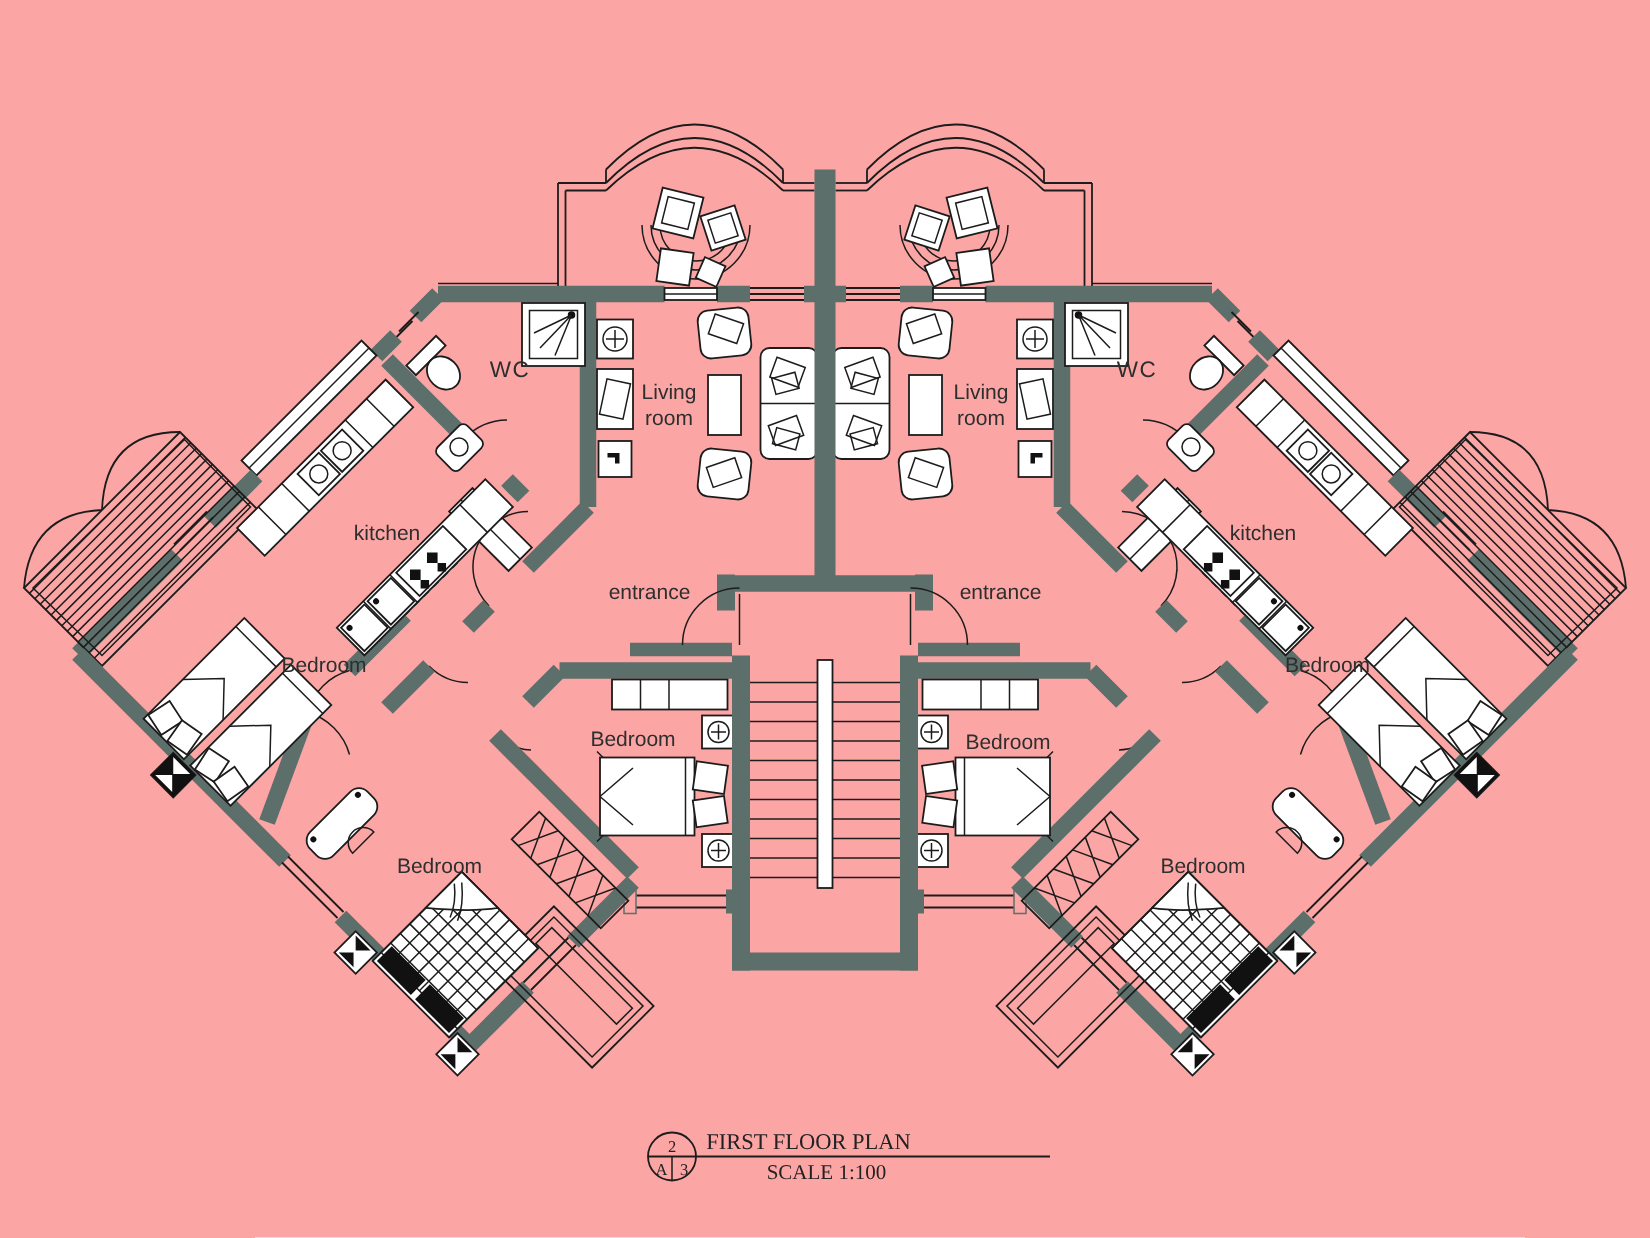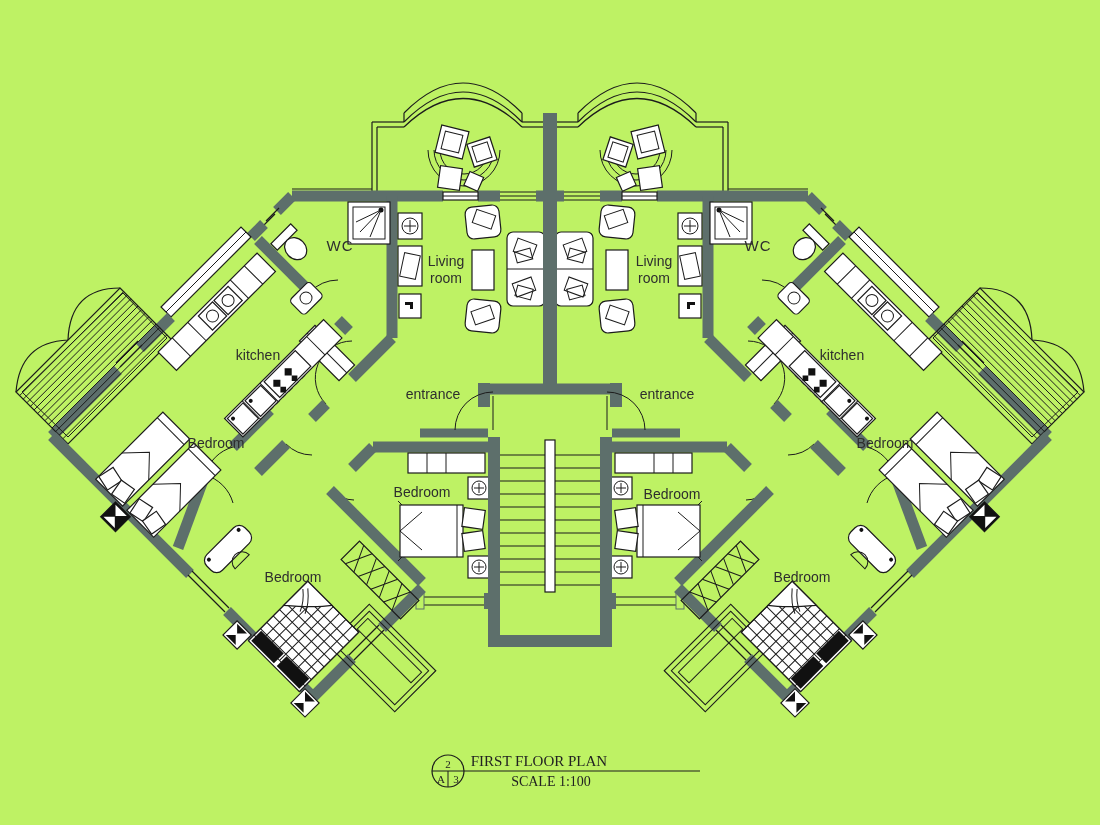--- a/index.html
+++ b/index.html
@@ -1,16 +1,16 @@
 <!DOCTYPE html>
 <html><head>
 <meta charset="utf-8">
 <style>
   html,body{margin:0;padding:0;background:#ffffff;}
-  .page{width:1100px;height:825px;position:relative;background:#bef264;overflow:hidden;}
+  .page{width:1100px;height:825px;position:relative;background:#fca5a5;overflow:hidden;}
   svg{display:block;}
   text{font-family:"Liberation Sans","DejaVu Sans",sans-serif;fill:#2e2e2e;}
   text.room{font-size:14px;}
   text.title-serif{font-family:"Liberation Serif","DejaVu Serif",serif;fill:#222;}
   .wall{stroke:#5d6f6b;fill:none;}
   .w11{stroke-width:11;}
   .w9{stroke-width:9;}
   .thin{stroke:#1c1c1c;stroke-width:1.2;fill:none;}
   .thin2{stroke:#1c1c1c;stroke-width:1;fill:none;}
   .whitefill{fill:#ffffff;stroke:#1c1c1c;stroke-width:1.2;}

